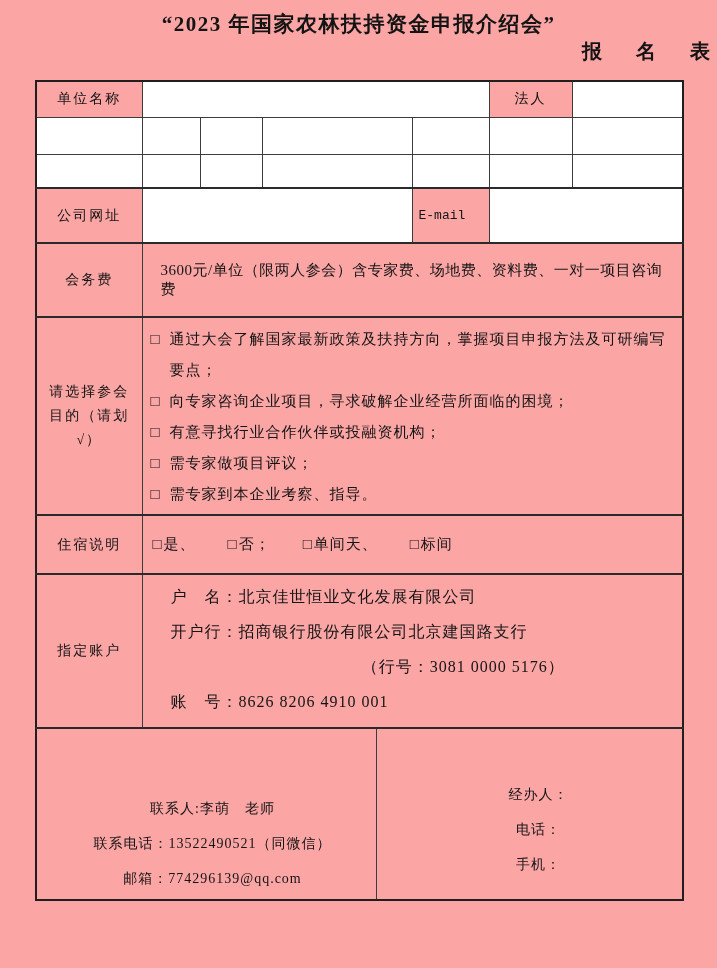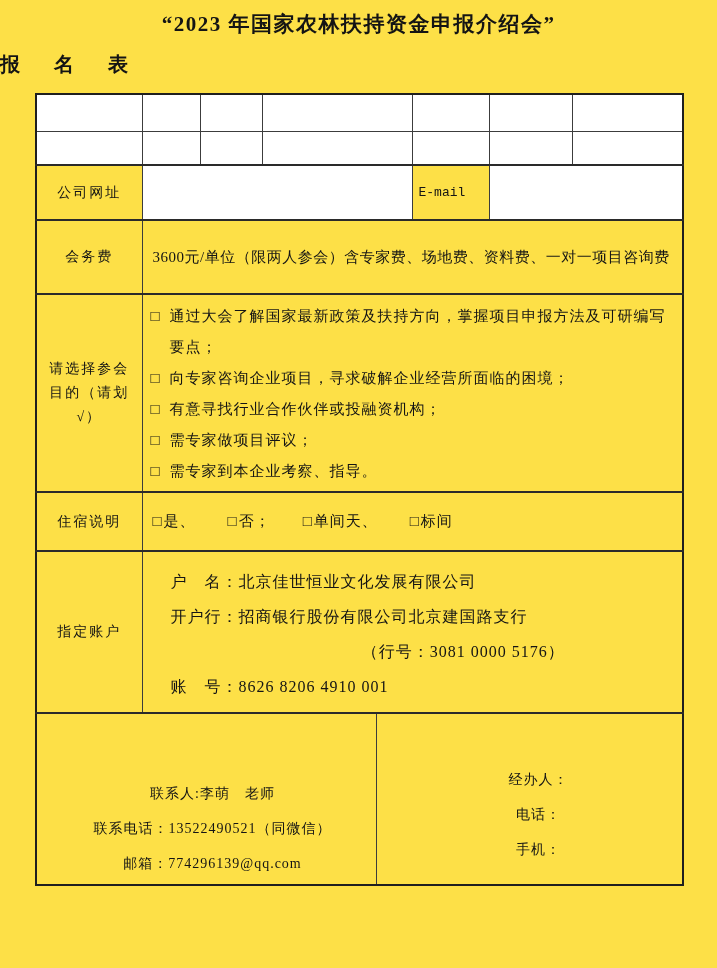--- a/index.html
+++ b/index.html
@@ -1,38 +1,38 @@
 <!DOCTYPE html>
 <html><head>
 <meta charset="utf-8">
 <style>
   html,body{margin:0;padding:0;background:#ffffff;}
   body{width:717px;height:968px;font-family:"Liberation Serif",serif;color:#141414;}
-  .page{position:relative;width:717px;height:968px;background:#fde047;overflow:hidden;}
+  .page{position:relative;width:717px;height:968px;background:#fca5a5;overflow:hidden;}
   .title{padding-top:10px;text-align:center;font-size:21px;font-weight:bold;letter-spacing:1.5px;}
-  .subtitle{margin-top:13px;text-align:left;font-size:20px;font-weight:bold;letter-spacing:7px;}
+  .subtitle{text-align:right;font-size:20px;font-weight:bold;letter-spacing:7px;}
   table.form{border-collapse:collapse;table-layout:fixed;width:647px;margin:15px 0 0 35px;border:2px solid #1f1f1f;}
   td{border:1px solid #3c3c3c;padding:2px 6px;font-size:14px;vertical-align:middle;overflow:hidden;}
   tr.sec td{border-top-width:2px;border-top-color:#2a2a2a;}
   .lbl{text-align:center;letter-spacing:2px;}
   .hdr{text-align:center;letter-spacing:2px;}
   .fill{background:#fff;}
   .email-lbl{text-align:left;font-family:"Liberation Mono",monospace;font-size:13px;letter-spacing:0;}
-  .fee-text{font-size:15px;padding-left:10px;letter-spacing:0.5px;}
+  .fee-text{font-size:15px;padding-left:18px;letter-spacing:0.5px;}
   .purpose-lbl div{line-height:24px;}
   .purpose-cell{padding:6px 6px 4px 8px;}
   .opt{display:flex;align-items:flex-start;line-height:31px;}
   .opt .box{width:19px;flex:0 0 19px;font-size:15px;}
   .opt .opt-text{font-size:15px;letter-spacing:1px;}
   .lodging-cell{padding-left:10px;}
   .lodging-line{display:flex;align-items:center;}
   .lodging-opt{display:flex;align-items:center;margin-right:32px;font-size:15px;letter-spacing:1px;}
   .lodging-opt .box{margin-right:1px;}
   .lodging-opt:last-child{margin-right:0;}
-  .account-cell{padding:12px 6px 8px 28px;}
+  .account-cell{padding:4px 6px 8px 28px;}
   .account-line{font-size:16px;line-height:35px;letter-spacing:1px;}
   .account-line.indent{padding-left:80px;text-align:center;}
   .contact-td{padding:0;height:170px;}
   .contact-wrap{display:flex;width:100%;height:100%;}
   .contact-left{width:340px;flex:0 0 340px;border-right:1px solid #3c3c3c;padding:62px 0 0 12px;box-sizing:border-box;}
   .contact-right{flex:1;padding:48px 0 0 18px;box-sizing:border-box;}
   .contact-line{font-size:14px;line-height:35px;letter-spacing:1px;text-align:center;}
   .h36{height:36px;} .h34{height:34px;} .h39{height:39px;} .h37{height:37px;}
   .h48{height:55px;} .h74{height:74px;} .h187{height:187px;} .h53{height:59px;} .h132{height:132px;}
 </style>
@@ -49,20 +49,26 @@
       <col style="width:106px">
         <col style="width:58px">
         <col style="width:62px">
       <col style="width:150px">
         <col style="width:77px">
         <col style="width:83px">
         <col style="width:111px">
     </colgroup>
 
     <tbody>
+        <tr class="h36">
+      <td class="lbl">单位名称</td>
+      <td colspan="4" class="fill"></td>
+      <td class="lbl">法人</td>
+      <td class="fill"></td>
+    </tr>
 
 
 
     <tr class="h37">
       <td class="fill"></td>
       <td class="fill"></td>
       <td class="fill"></td>
       <td class="fill"></td>
       <td class="fill"></td>
       <td class="fill"></td>

